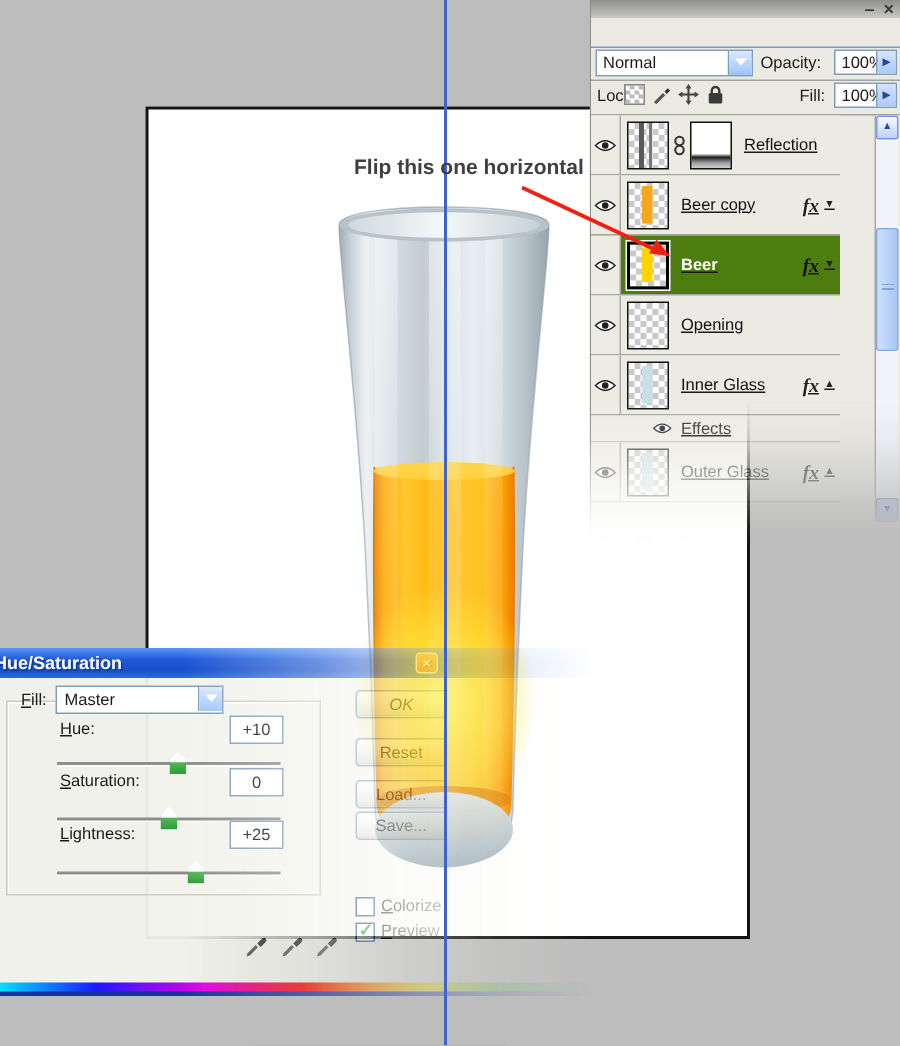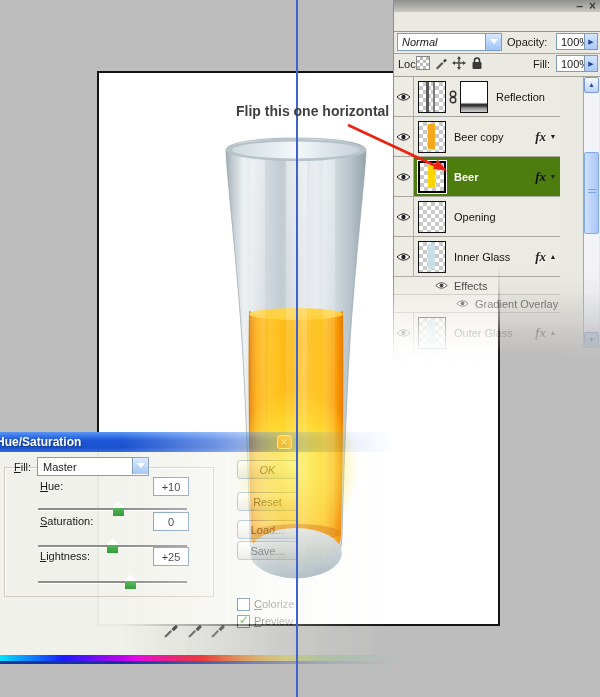--- a/index.html
+++ b/index.html
@@ -36,42 +36,42 @@
     background:#e2e0d4; color:#333; font-size:11px; }
   .tab.active { background:#f2f1ea; height:20px; z-index:2; }
   .tab .tab-x { margin-left:5px; color:#666; }
   .panel-menu-btn { position:absolute; right:2px; top:4px; width:17px; height:15px;
     background:#dddbd1; border:1px solid #9a9a90; border-radius:2px 2px 0 0;
     font-size:7px; color:#3a3a3a; text-align:center; line-height:6px; padding-top:2px; }
   .tab-underline { position:absolute; left:0; top:31px; width:100%; height:1px; background:#7a96df; }
 
   .combo-row { position:absolute; left:0; top:32px; width:100%; height:21px; }
   .blend-combo { position:absolute; left:3px; top:1px; width:105px; height:18px;
-    background:#fff; border:1px solid #7f9db9;font-style:italic; }
+    background:#fff; border:1px solid #7f9db9; }
   .blend-combo .val { position:absolute; left:4px; top:2px; }
   .combo-btn { position:absolute; right:0; top:0; width:16px; height:16px;
     background:linear-gradient(#d9e9ff,#9ec3f7); border-left:1px solid #7f9db9; border-radius:0 1px 1px 0; }
   .combo-btn::after { content:""; position:absolute; left:4px; top:5px;
     border:4px solid transparent; border-top:5px solid #fff; }
   .field-label { position:absolute; top:4px; }
   .num-field { position:absolute; top:1px; width:42px; height:17px; background:#fff;
     border:1px solid #7f9db9; }
   .num-field .val { position:absolute; left:4px; top:2px; }
   .num-arrow { position:absolute; right:0; top:0; width:13px; height:15px;
     background:linear-gradient(#d4e4fd,#adc9f6); border-left:1px solid #7f9db9;
     color:#1e4ba0; font-size:7px; text-align:center; line-height:15px; }
   .sep { position:absolute; left:0; width:100%; height:1px; background:#a5a49b; }
 
   .lock-row { position:absolute; left:0; top:54px; width:100%; height:22px; }
   .lock-icons { position:absolute; left:22px; top:2px; display:flex; gap:4px; }
   .lock-ic { width:14px; height:14px; display:inline-block; }
   .lock-check { background-image:repeating-conic-gradient(#bbb 0 25%,#fff 0 50%);
     background-size:6px 6px; border:1px solid #888; }
 
-  .layer-list { position:absolute; left:0; top:77px; width:166px; }
+  .layer-list { position:absolute; left:0; top:77px; width:166px;text-decoration:underline; }
   .layer-row { position:relative; width:100%; height:40px; background:#ecebe3;
     border-bottom:1px solid #a9a8a0; display:flex; align-items:center; }
   .layer-row.selected { background:#4d7c0f; }
   .eye-cell { width:20px; height:100%; border-right:1px solid #a9a8a0;
     display:flex; align-items:center; justify-content:center; background:#edece4; flex:none; }
   .thumb { width:28px; height:32px; border:1px solid #111; margin-left:4px; flex:none; position:relative; }
   .checker { background-image:repeating-conic-gradient(#c9c9c9 0 25%,#ffffff 0 50%);
     background-size:8px 8px; }
   .bar { position:absolute; left:35%; top:8%; width:26%; height:84%; }
   .bar.orange { background:#f5a81c; } .bar.yellow { background:#ffd400; }
@@ -403,27 +403,20 @@
         <span class="chev">▲</span>
       </div>
 
       <div class="sub-row">
         <svg class="eye-sm" width="13" height="9" viewBox="0 0 15 10">
             <path d="M1 5 Q7.5 -1.5 14 5 Q7.5 11.5 1 5 Z" fill="#fff" stroke="#333"></path>
             <circle cx="7.5" cy="5" r="2.2" fill="#333"></circle>
           </svg>
         <span class="sub-name">Effects</span>
       </div>
-      <div class="sub-row deeper">
-        <svg class="eye-sm" width="13" height="9" viewBox="0 0 15 10">
-            <path d="M1 5 Q7.5 -1.5 14 5 Q7.5 11.5 1 5 Z" fill="#fff" stroke="#555"></path>
-            <circle cx="7.5" cy="5" r="2.2" fill="#555"></circle>
-          </svg>
-        <span class="sub-name gray">Gradient Overlay</span>
-      </div>
 
       <div class="layer-row faded-row">
         <span class="eye-cell">
           <svg width="15" height="10" viewBox="0 0 15 10">
               <path d="M1 5 Q7.5 -1.5 14 5 Q7.5 11.5 1 5 Z" fill="#fff" stroke="#222"></path>
               <circle cx="7.5" cy="5" r="2.2" fill="#222"></circle>
             </svg>
         </span>
         <span class="thumb checker">
             <span class="bar blue"></span>

